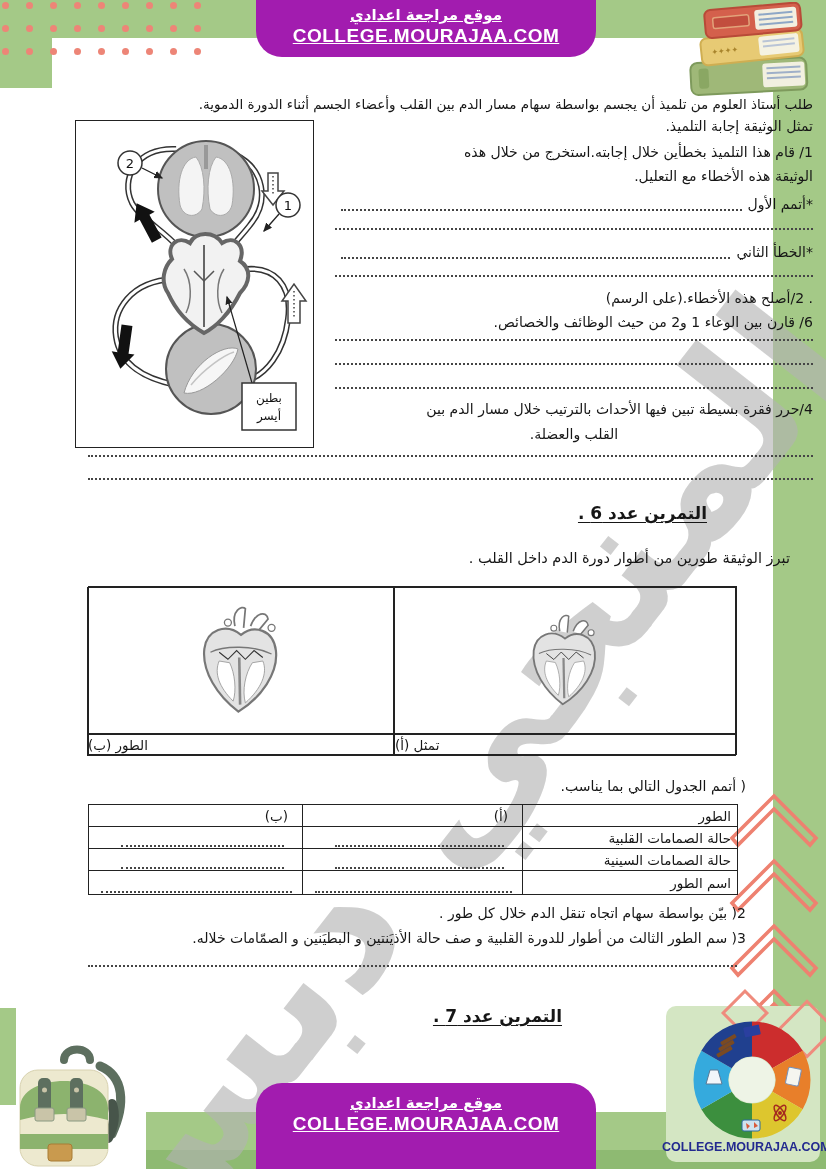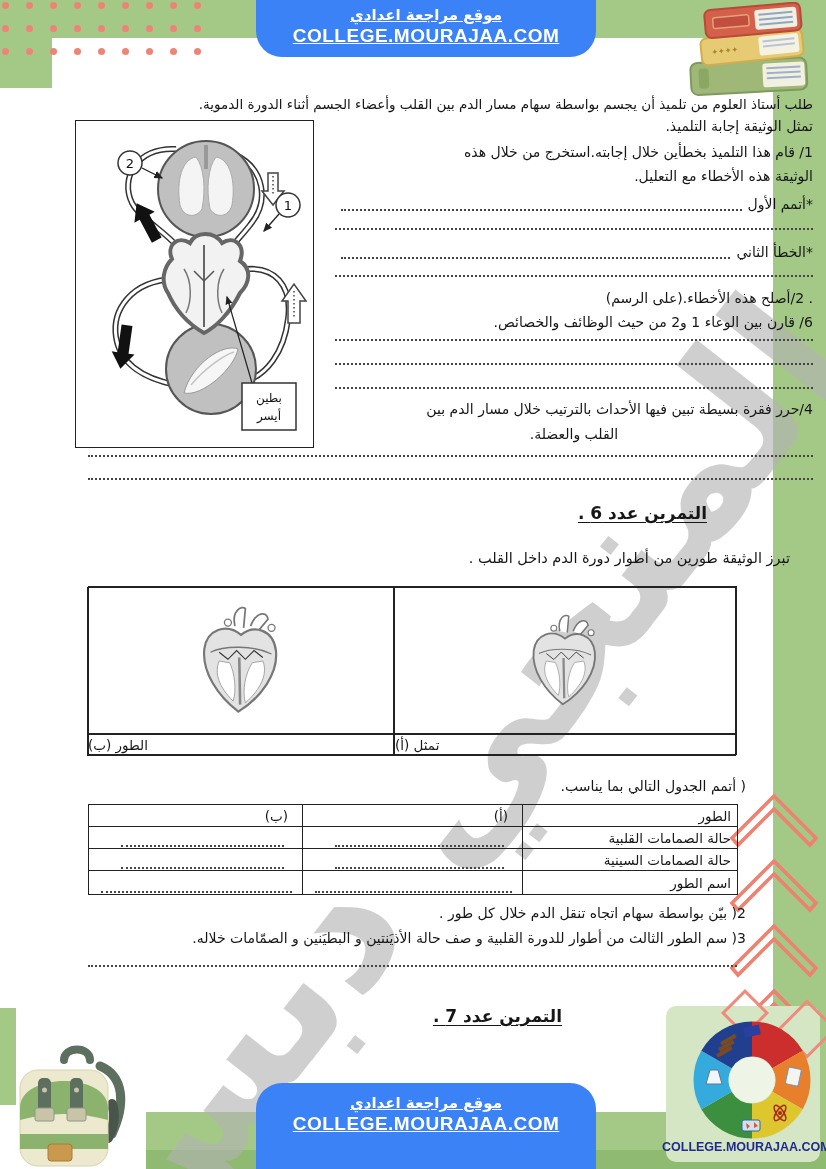--- a/index.html
+++ b/index.html
@@ -10,21 +10,21 @@
   .band-right{position:absolute;left:773px;top:0;width:53px;height:1169px;background:#a4c987;z-index:1;}
   .band-bottom{position:absolute;left:0;top:1112px;width:826px;height:57px;background:#a4c987;z-index:1;}
   .band-bottom-dark{position:absolute;left:0;top:1150px;width:826px;height:19px;background:#8eba72;z-index:1;}
   .block-topleft{position:absolute;left:0;top:0;width:52px;height:88px;background:#a4c987;z-index:1;}
   .strip-bottomleft{position:absolute;left:0;top:1008px;width:16px;height:102px;background:#a4c987;z-index:1;}
   .corner-white{position:absolute;left:0;top:1105px;width:146px;height:64px;background:#ffffff;z-index:2;}
   
   .dots-grid{position:absolute;left:0;top:0;width:214px;height:62px;z-index:2;}
   .dot{position:absolute;width:7px;height:7px;border-radius:50%;background:#ed8577;}
   
-  .tab{position:absolute;left:256px;width:340px;background:#3b82f6;z-index:3;text-align:center;}
+  .tab{position:absolute;left:256px;width:340px;background:#a21caf;z-index:3;text-align:center;}
   .tab-top{top:0;height:57px;border-radius:0 0 26px 26px;padding-top:6px;box-sizing:border-box;}
   .tab-bottom{top:1083px;height:86px;border-radius:26px 26px 0 0;padding-top:11px;box-sizing:border-box;}
   .tab .ar-title{color:#fff;font-weight:bold;font-size:15px;text-decoration:underline;direction:rtl;}
   .tab .url{color:#fff;font-weight:bold;font-size:19px;letter-spacing:.5px;text-decoration:underline;
             font-family:"Liberation Sans",sans-serif;margin-top:1px;}
   
   .watermark{position:absolute;top:258px;right:106px;z-index:1;direction:rtl;white-space:nowrap;
              font-size:185px;font-weight:bold;color:#b3b3b3;opacity:.62;
              transform:rotate(-52deg);transform-origin:top right;pointer-events:none;}
   

